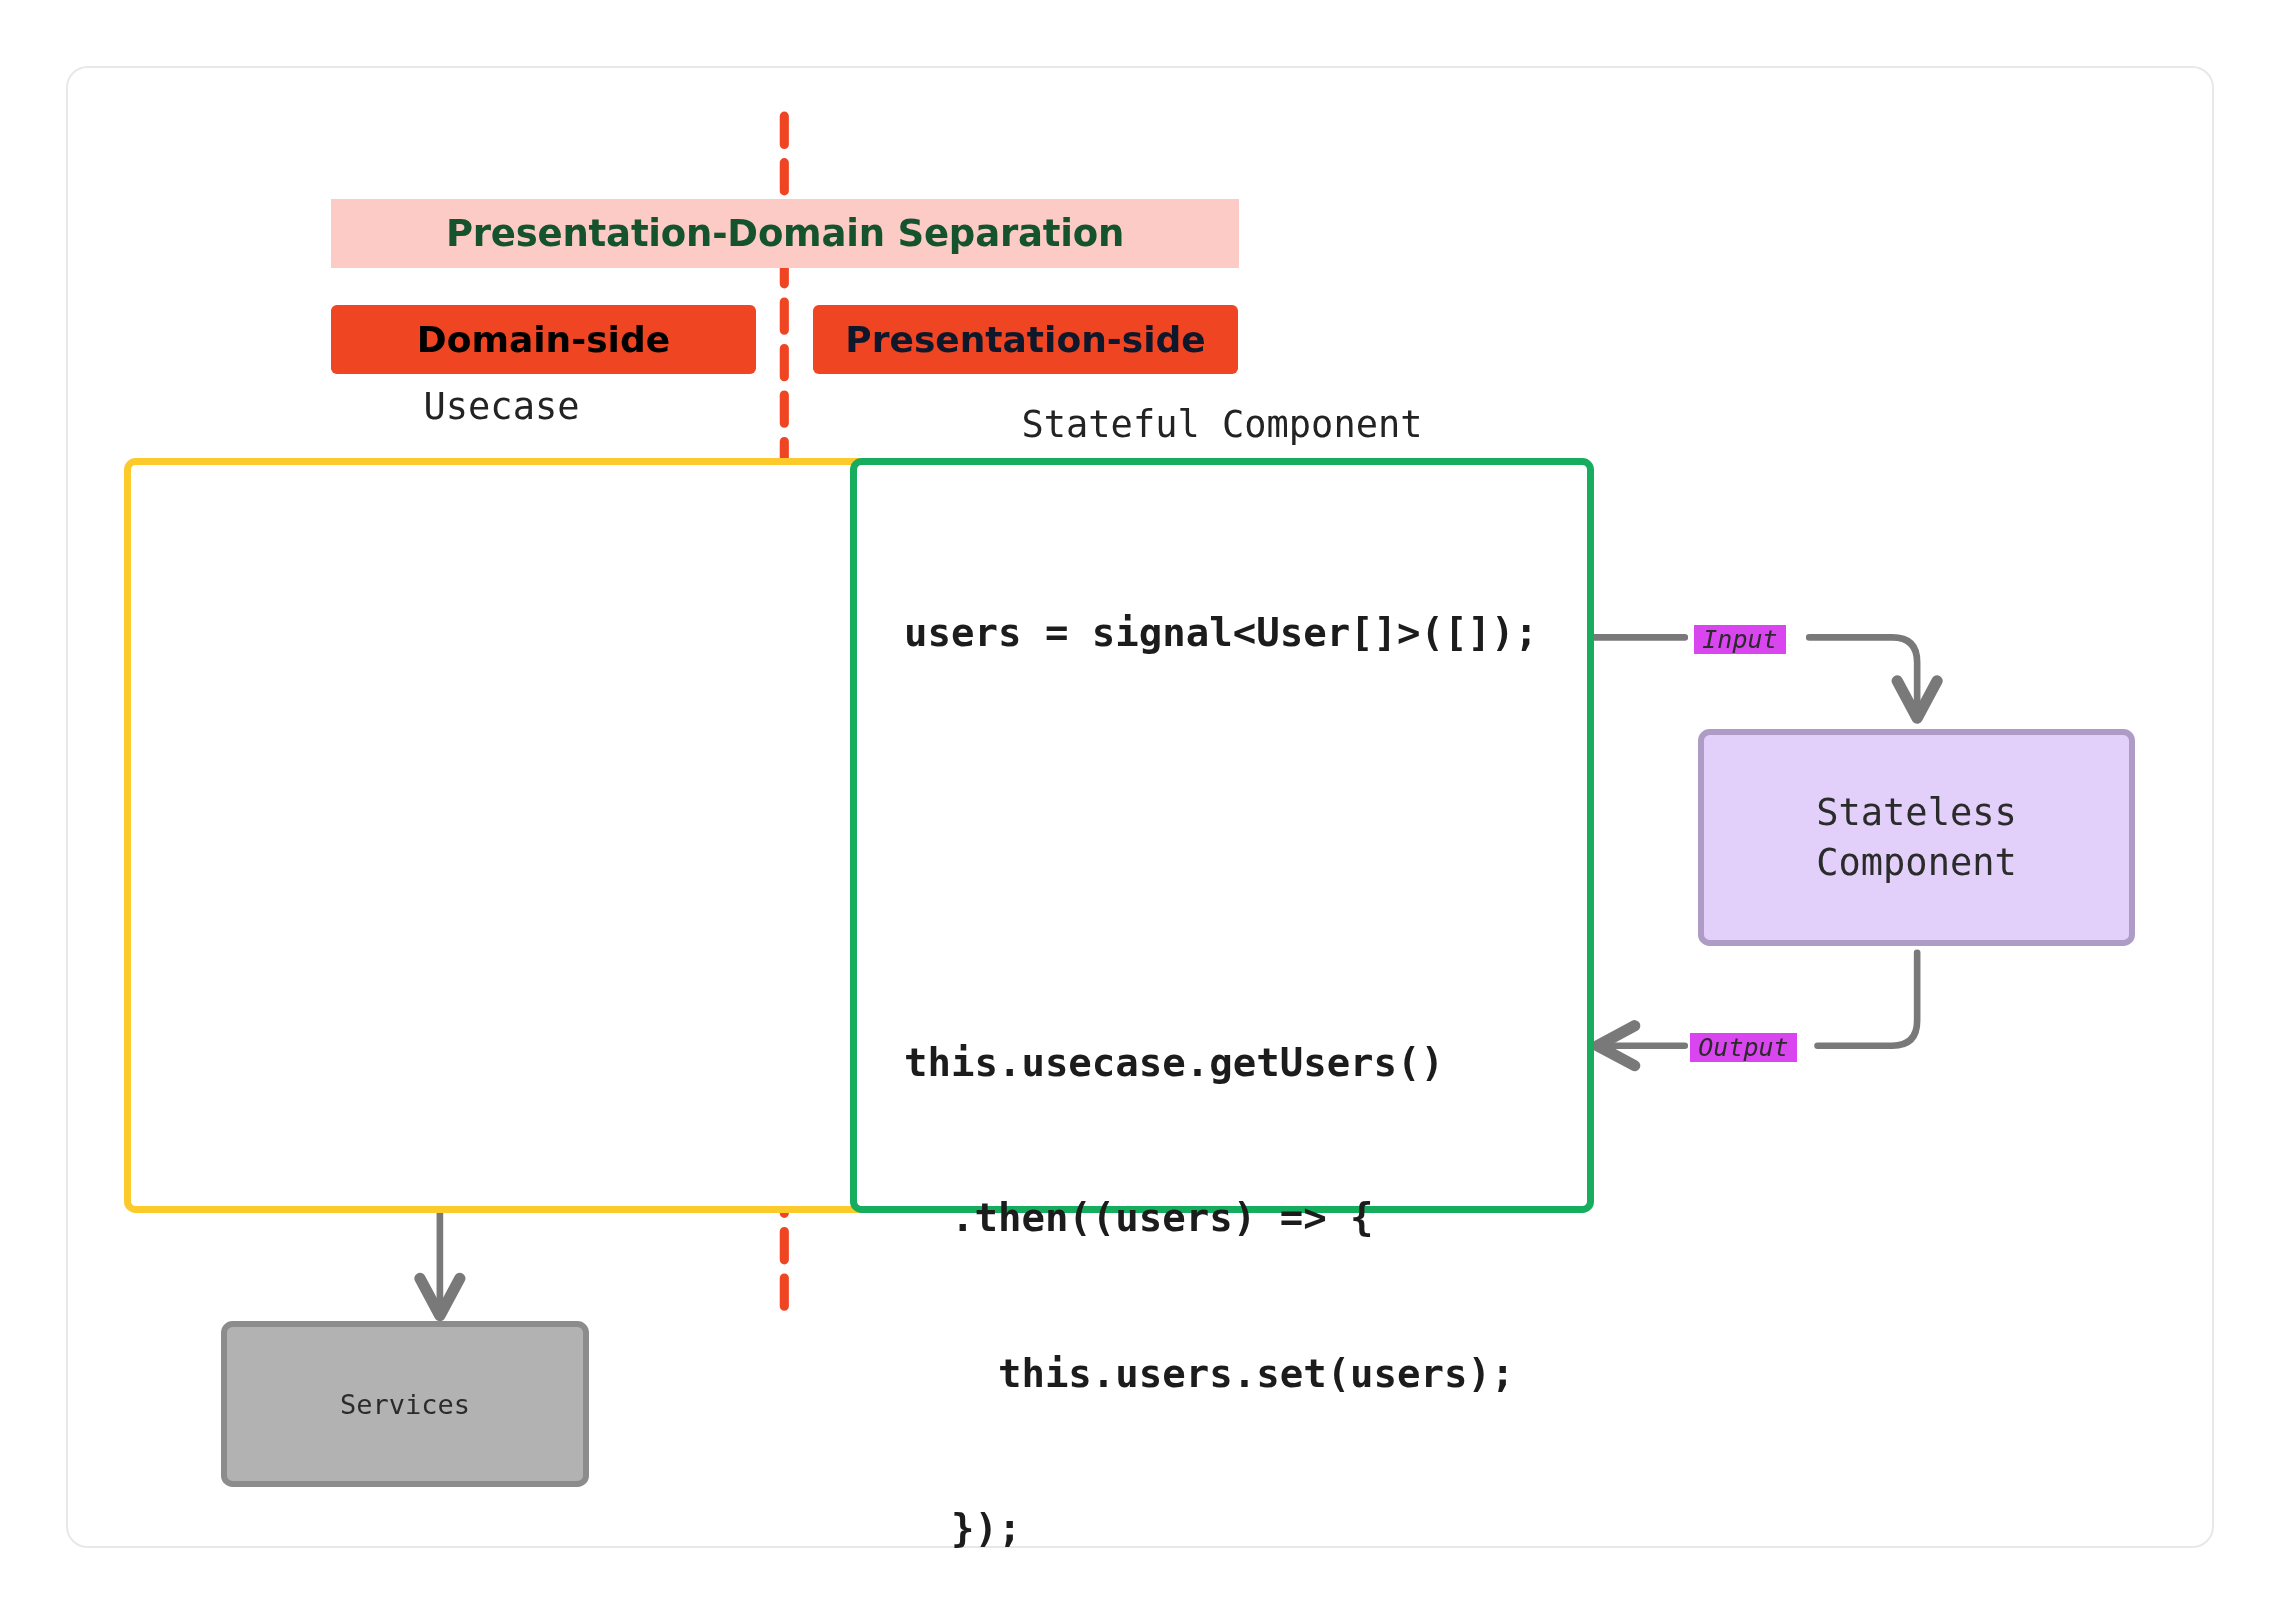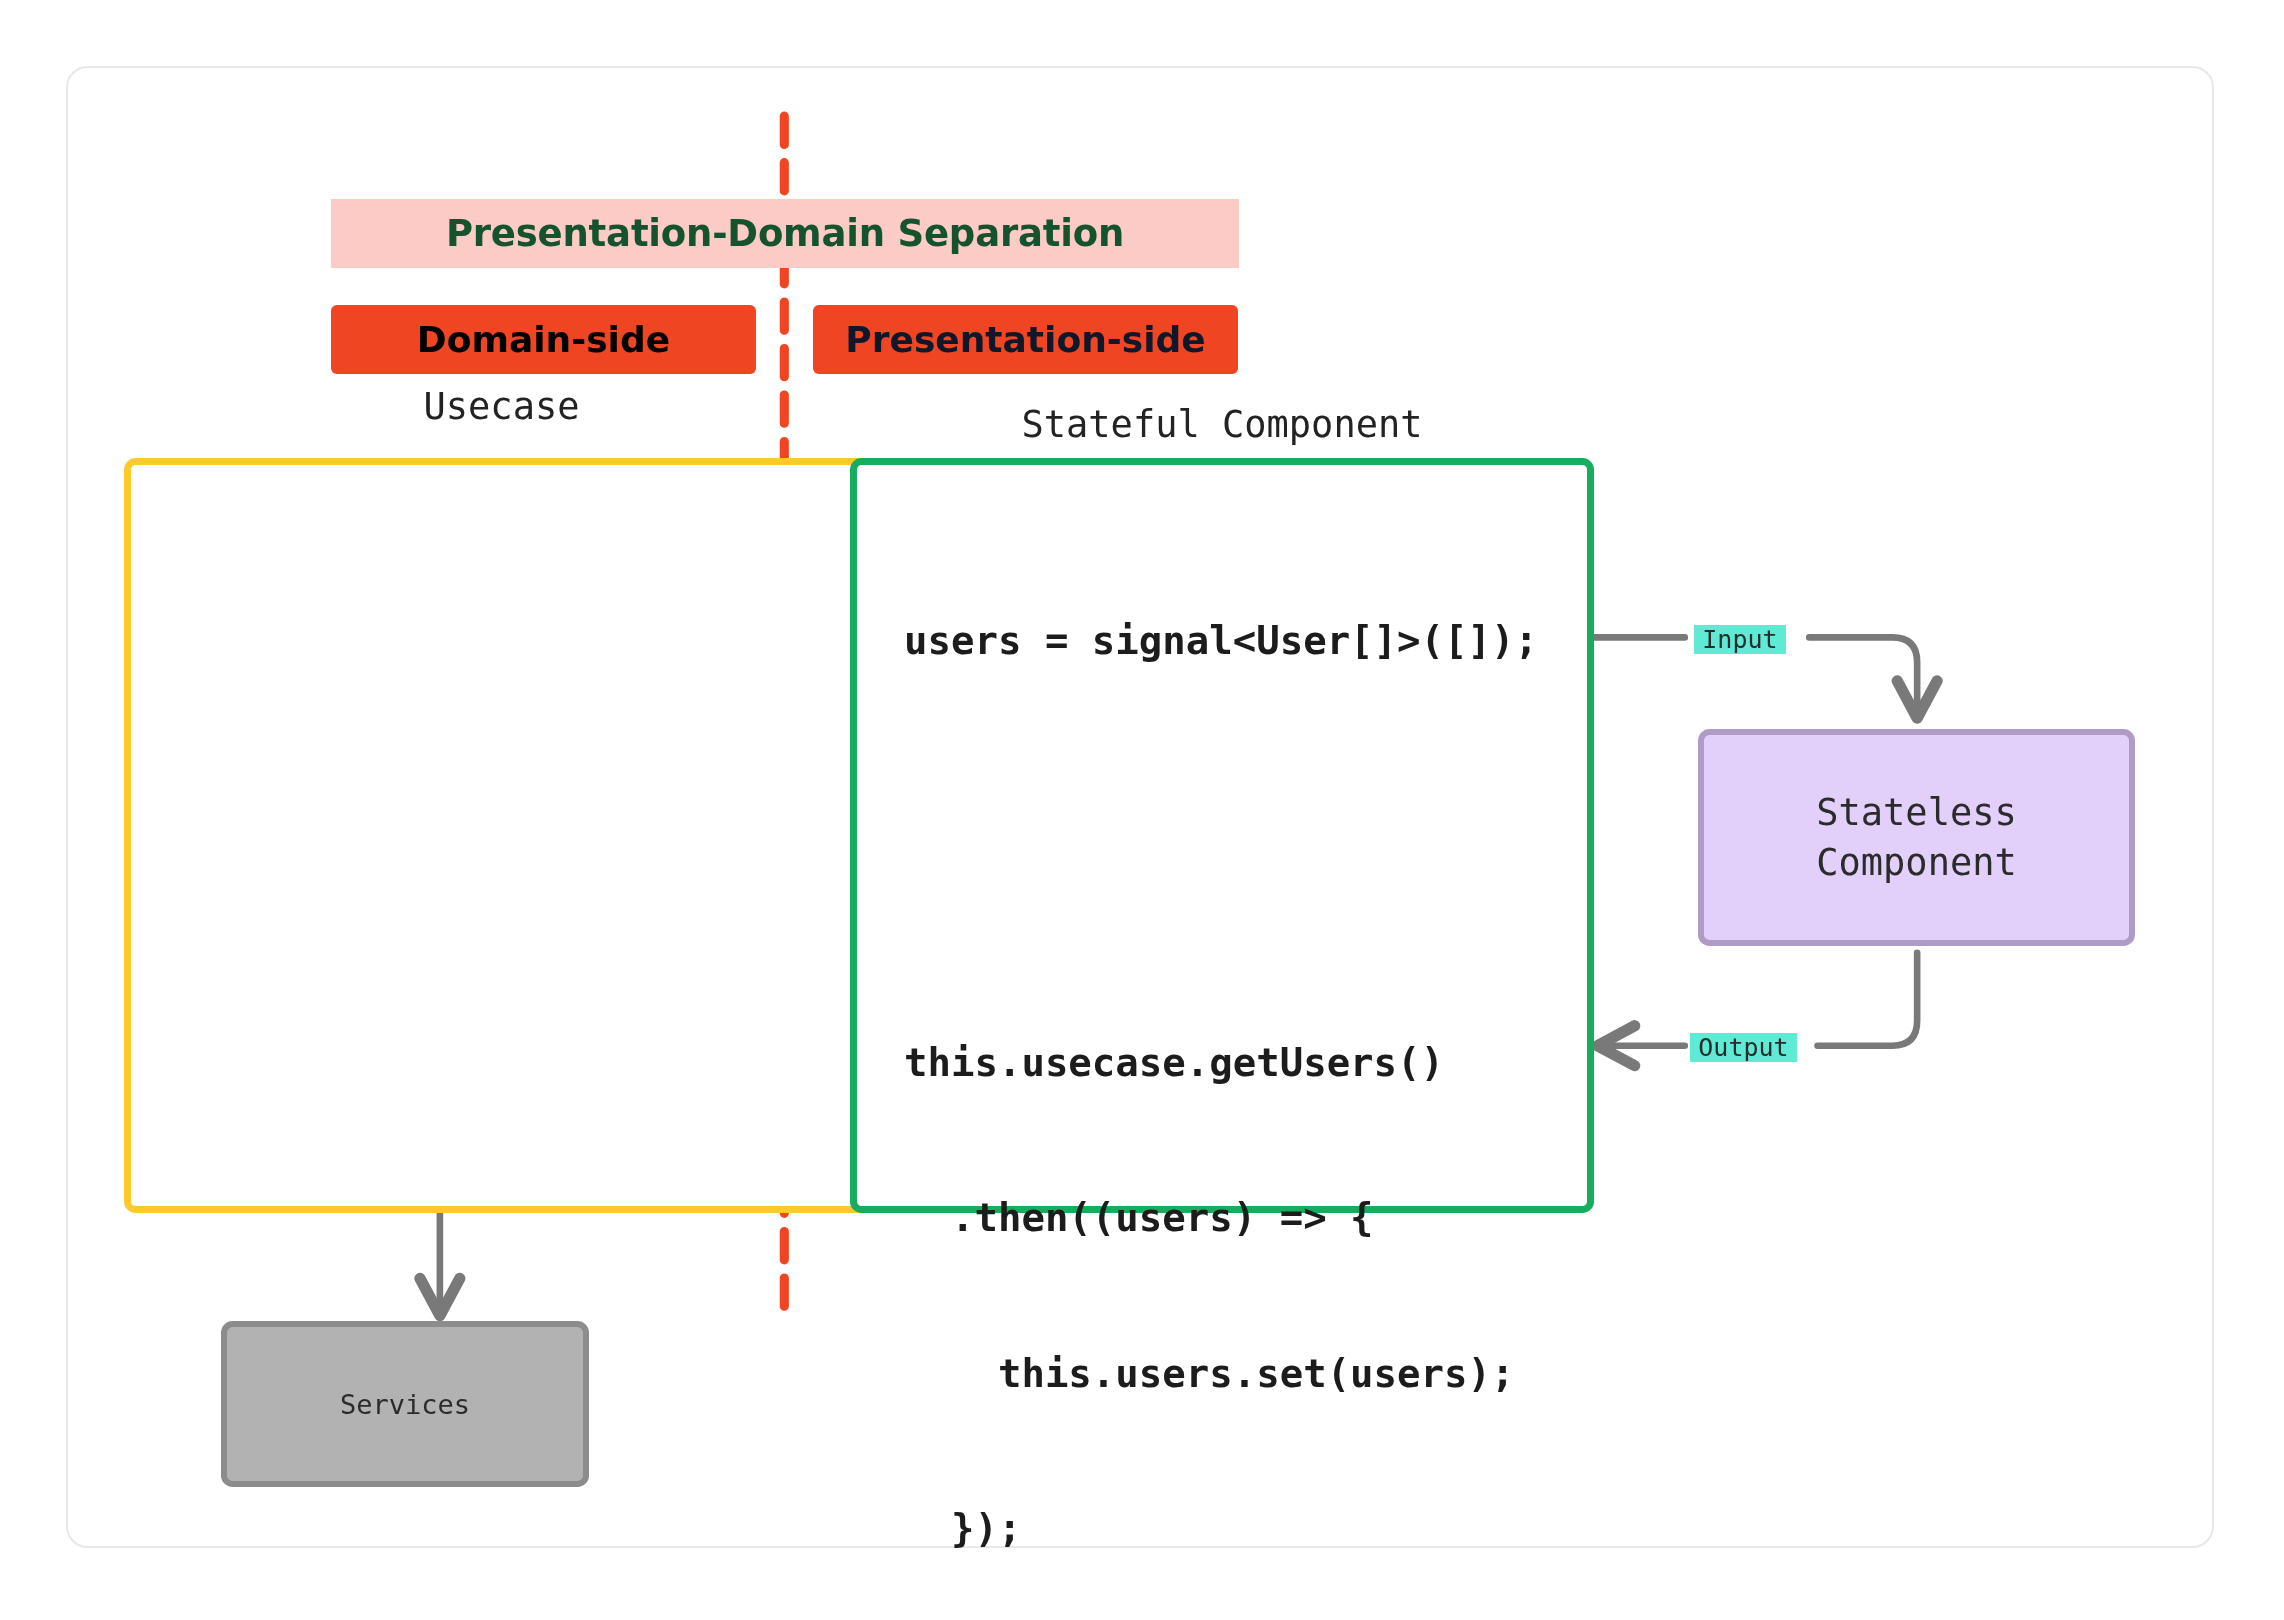--- a/index.html
+++ b/index.html
@@ -168,32 +168,33 @@
     position: absolute;
     left: 904px;
     top: 613px;
     font-family: "DejaVu Sans Mono", monospace;
     font-size: 39px;
     font-weight: bold;
     color: #1c1c1c;
     line-height: 1.0;
     white-space: pre;
   }
-  #code-line-0 { position: absolute; left: 0; top: 8px; }
+  #code-line-0 { position: absolute; left: 0; top: 0; }
   #code-group-tail { position: absolute; left: 0; top: 320px; line-height: 1.33; }
 
   
   .flow-label {
     position: absolute;
     font-family: "DejaVu Sans Mono", monospace;
     font-size: 25px;
     color: #2b2b2b;
-    background: #5eead4;
+    background: #d946ef;
     padding: 0 8.3px;
     white-space: nowrap;
+    font-style: italic;
   }
   #label-input  { left: 1694px; top: 625px; }
   #label-output { left: 1690px; top: 1033px; }
 </style>
 </head>
 <body>
 
 <div id="stage">
 
   <div id="frame"></div>

